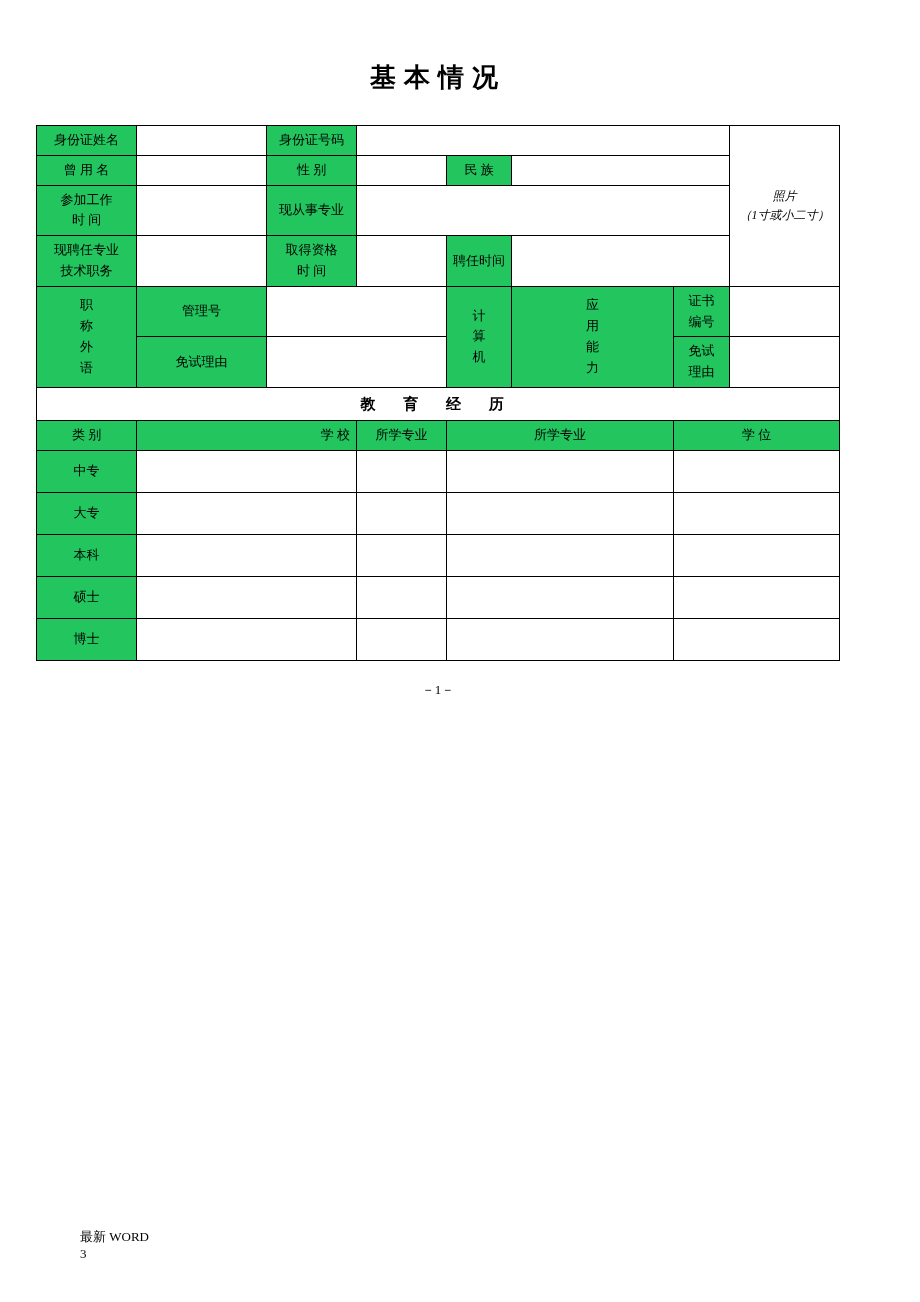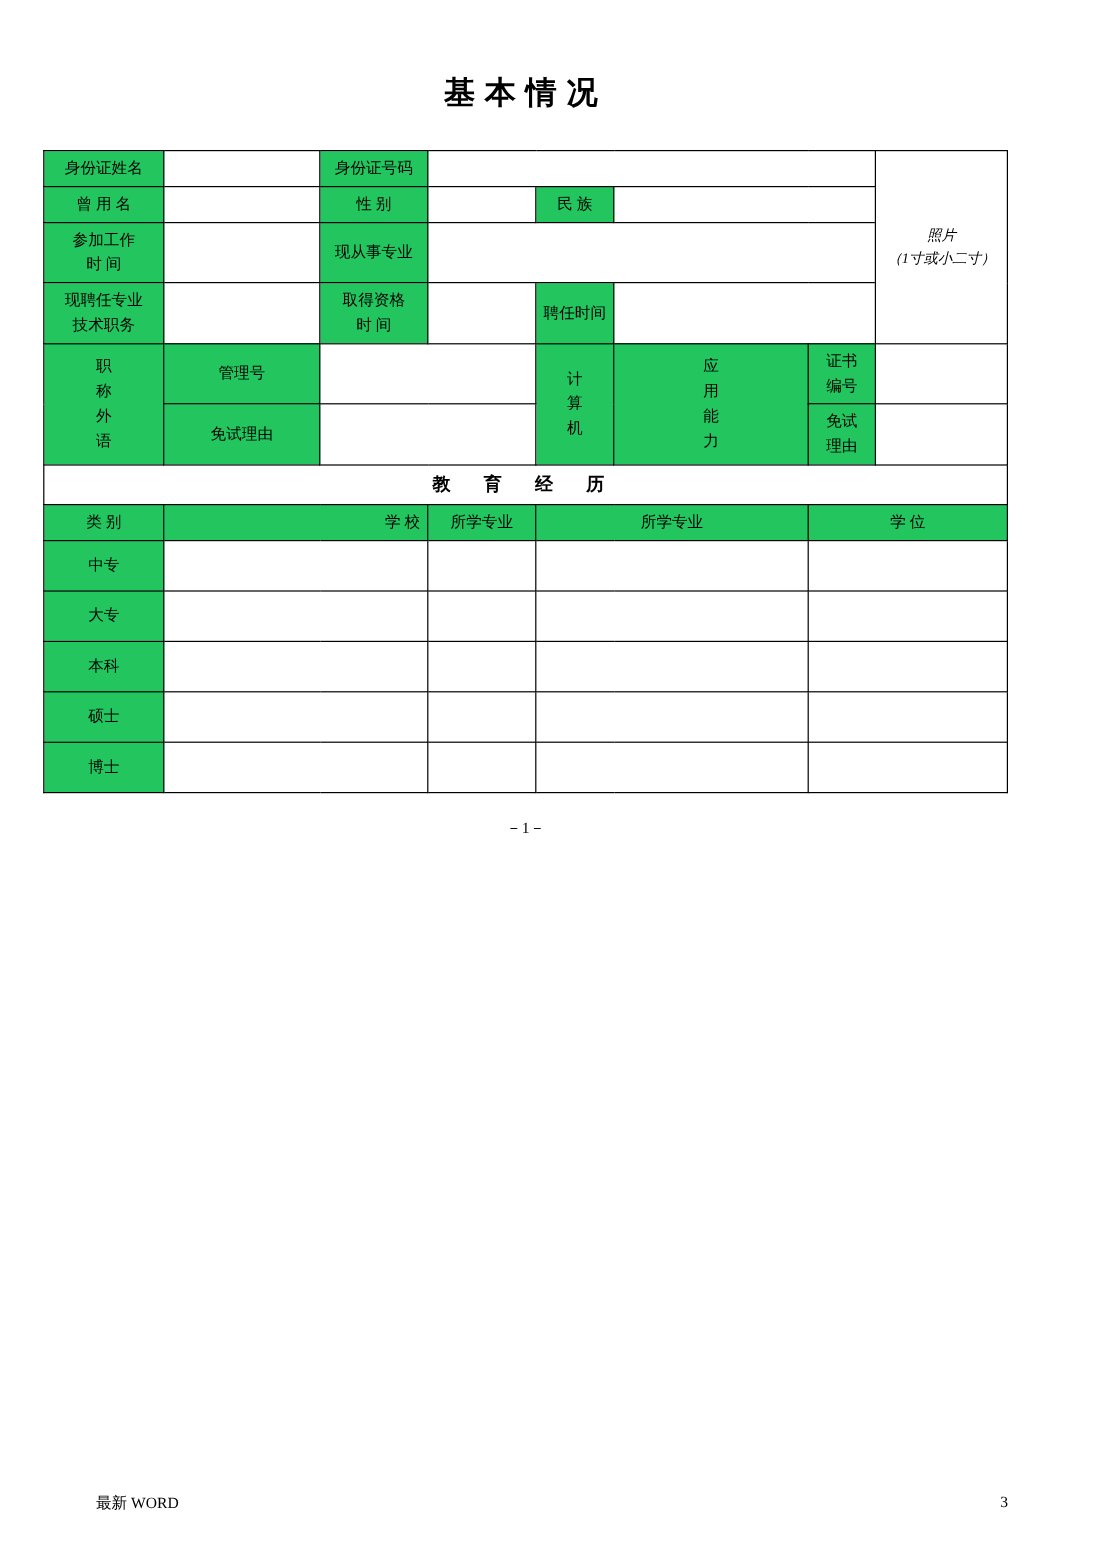--- a/index.html
+++ b/index.html
@@ -83,20 +83,21 @@
     }
 
     .page-bottom {
       position: absolute;
       bottom: 40px;
       left: 80px;
       right: 80px;
       display: flex;
       justify-content: space-between;
       font-size: 13px;
+      flex-direction: column;
     }
   </style>
 </head>
 <body>
 
 <div class="page">
   <h1 class="page-title">基本情况</h1>
 
   <table class="main-table">
 

